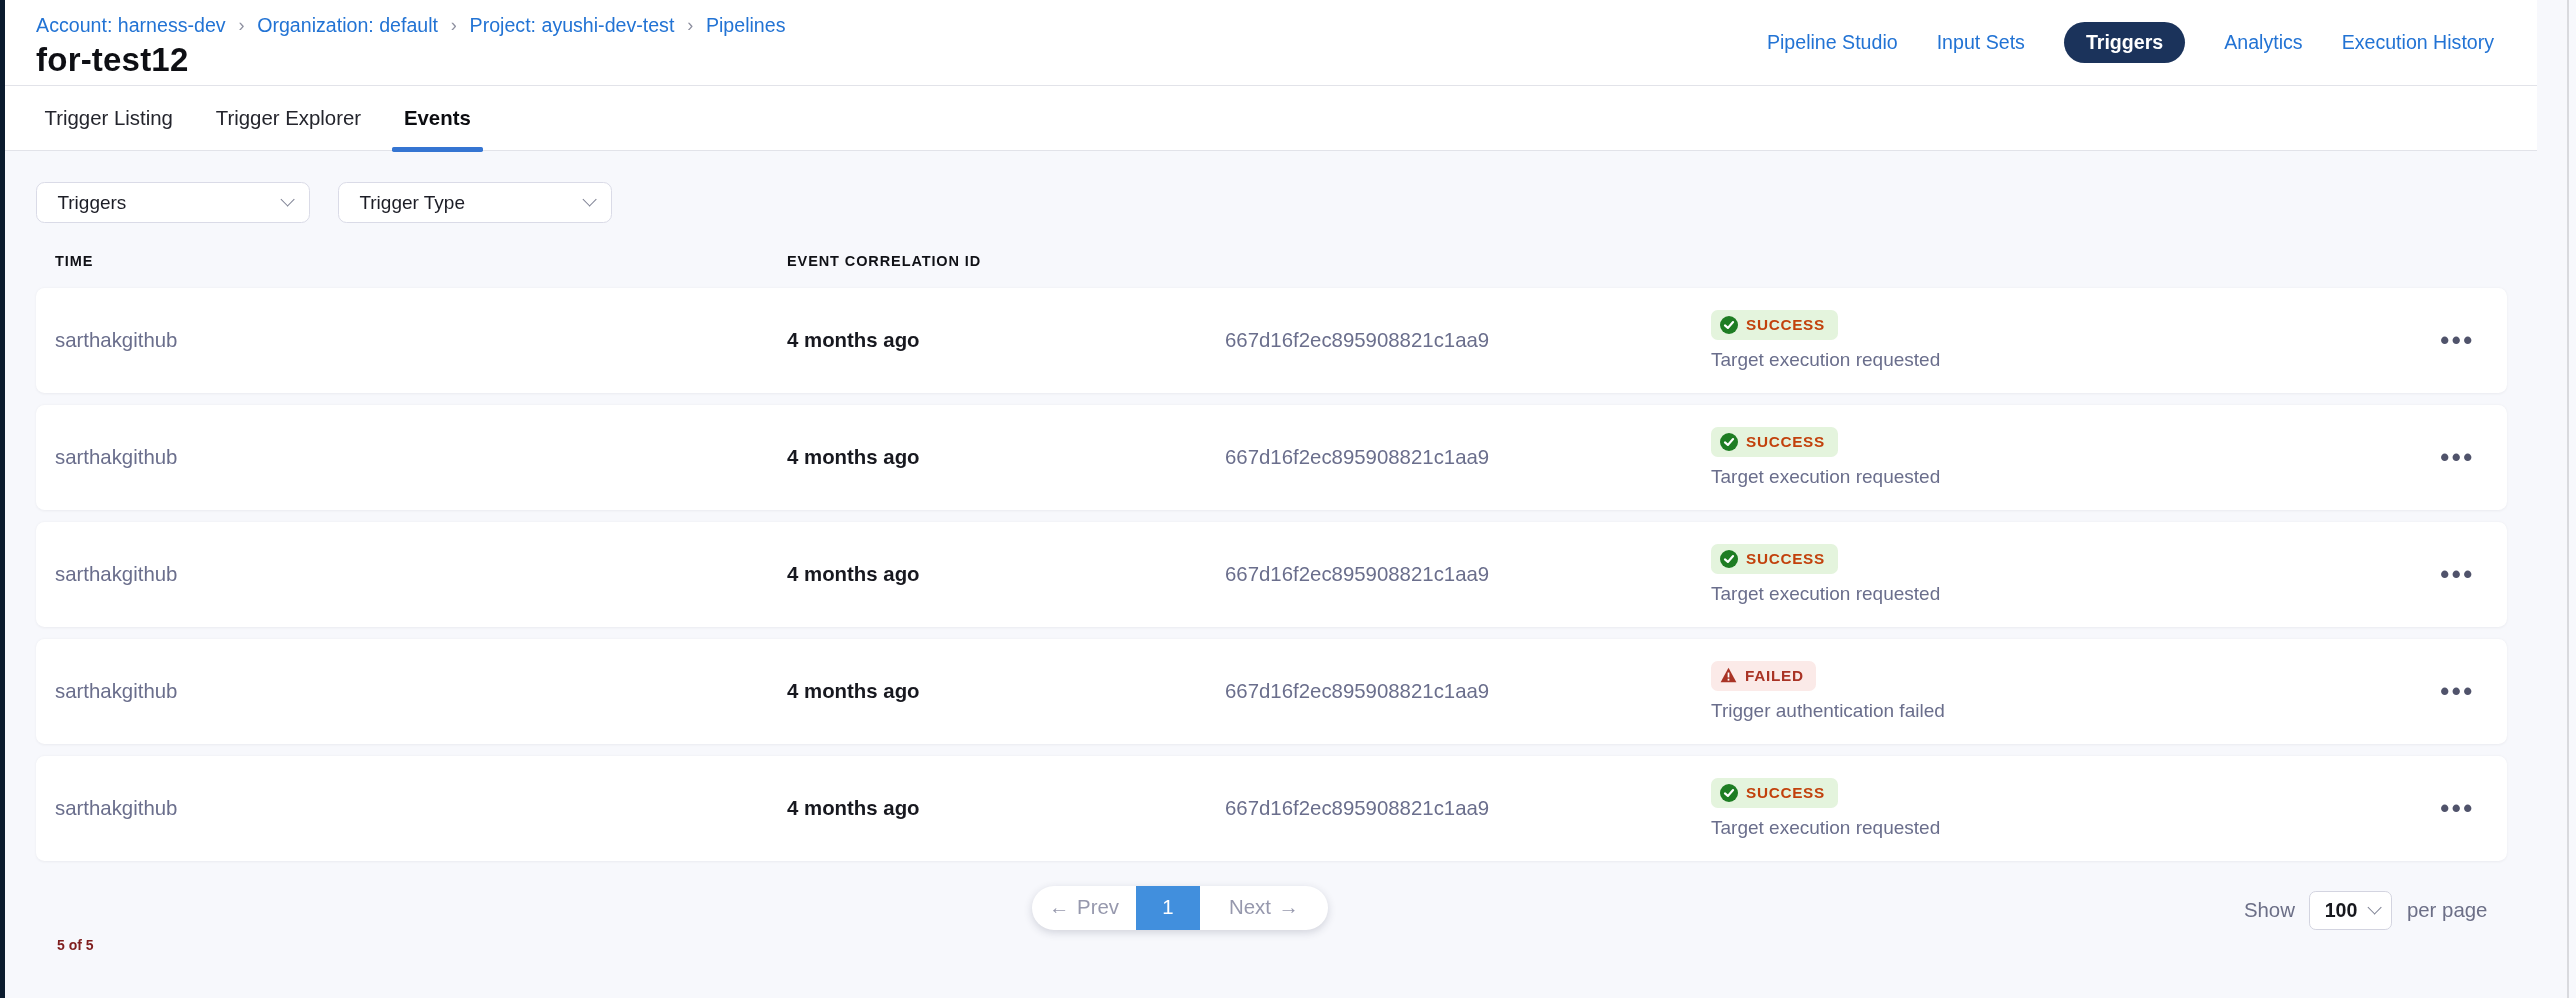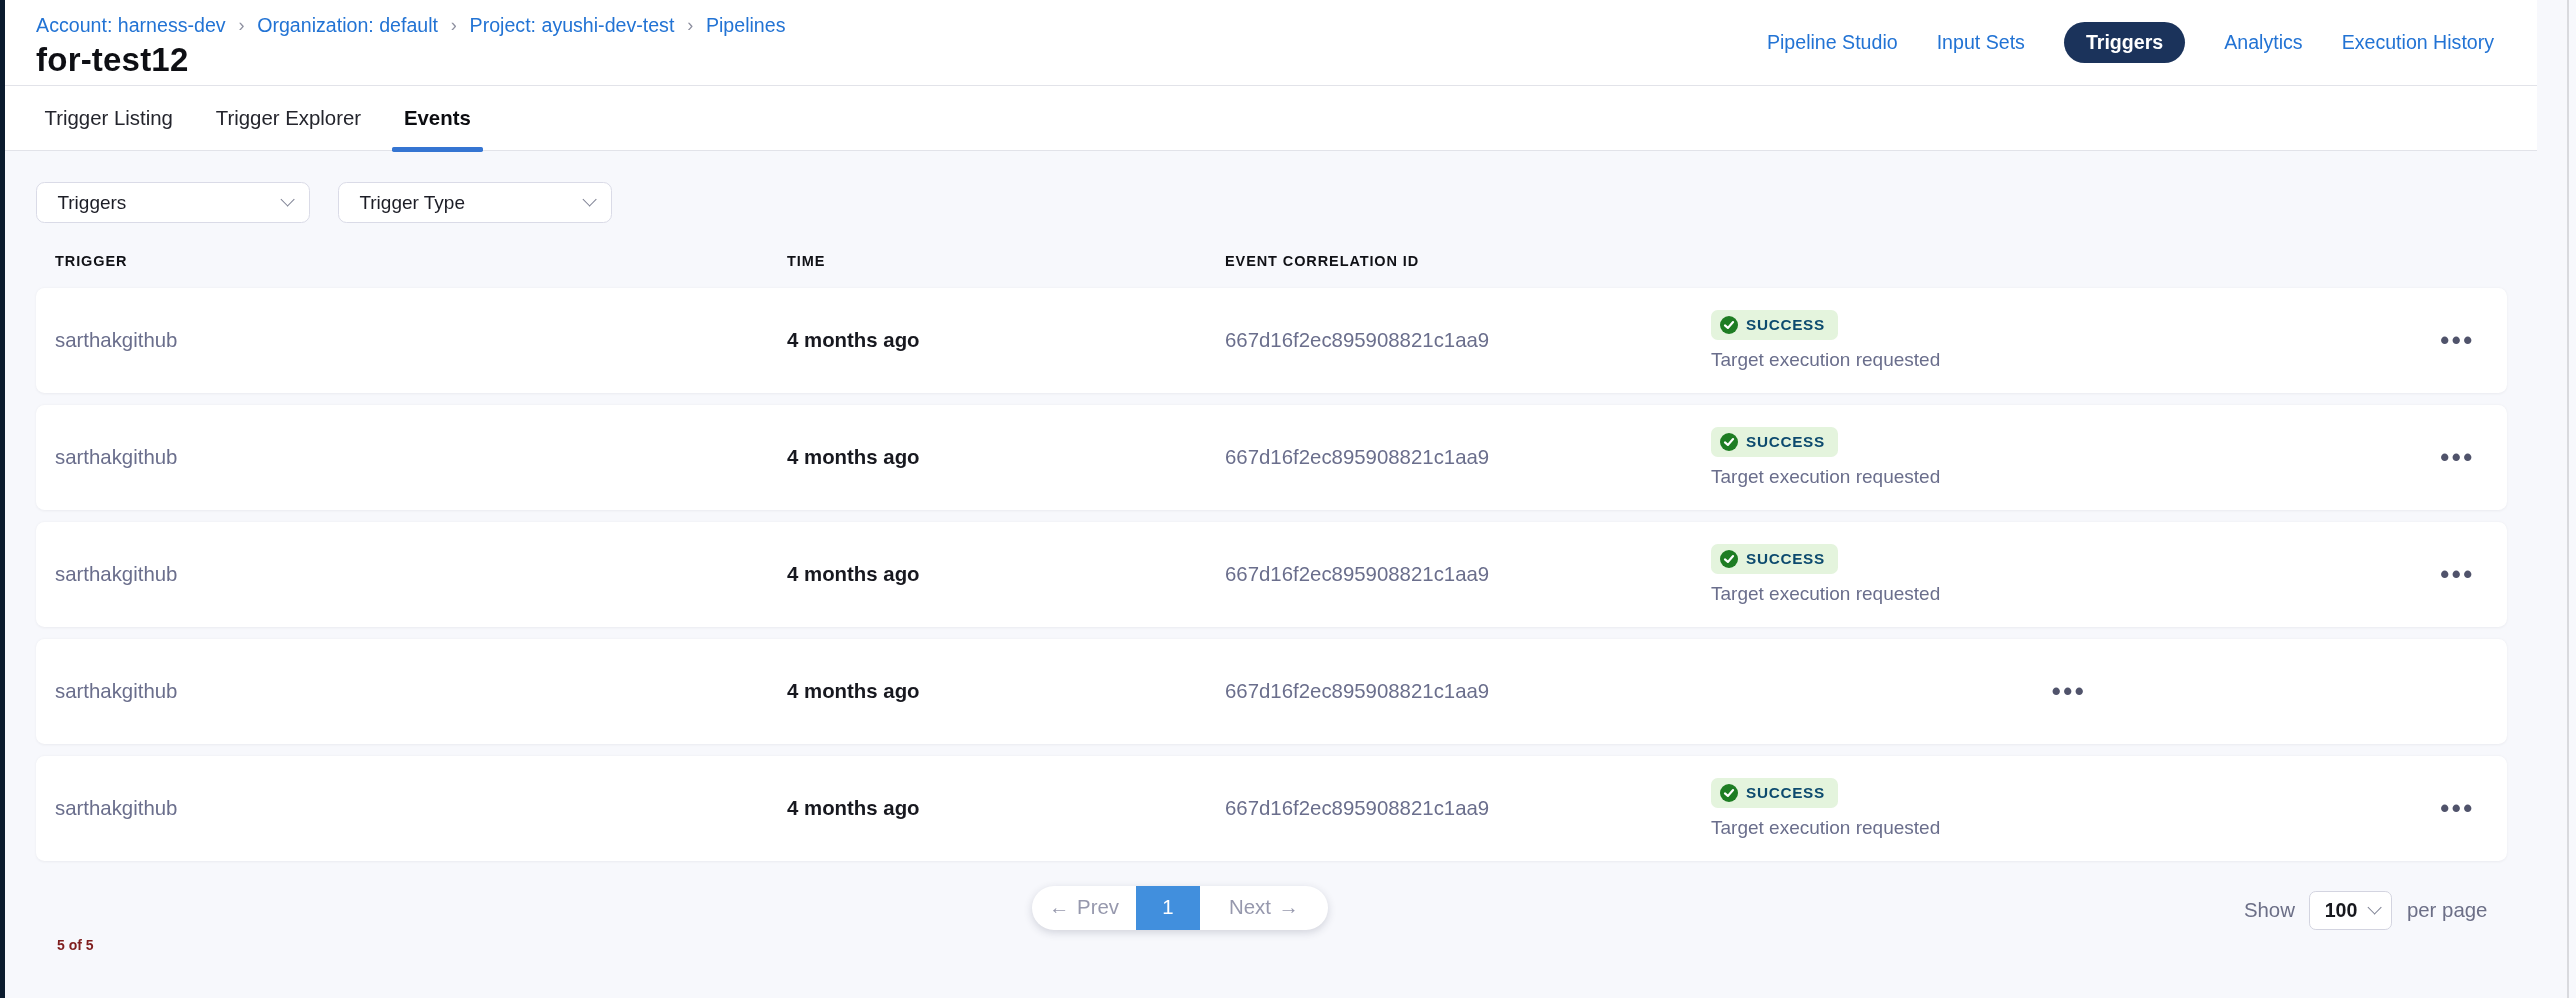--- a/index.html
+++ b/index.html
@@ -44,21 +44,21 @@
     align-items:center;font-size:14.5px;font-weight:700;letter-spacing:0.9px;color:#101116;}
   .rows{position:absolute;left:36px;top:288px;width:2471px;display:flex;flex-direction:column;gap:12px;}
   .row-card{background:#ffffff;border-radius:8.5px;height:105px;padding:0 19px;box-sizing:border-box;
     align-items:center;box-shadow:0 0.9px 2.6px rgba(35,36,58,.06);}
   .cell-trigger{font-size:20.4px;color:#6a6e8c;}
   .cell-time{font-size:20.4px;font-weight:700;color:#17181f;}
   .cell-id{font-size:20.4px;color:#6a6e8c;}
   .cell-status{display:flex;flex-direction:column;align-items:flex-start;gap:9.4px;}
   .badge{display:inline-flex;align-items:center;gap:7.7px;padding:6px 12.8px 6px 9.4px;border-radius:6.8px;
     font-size:15.3px;font-weight:700;letter-spacing:0.7px;}
-  .badge[data-status="success"]{background:#e4f4dd;color:#0c4a6e;}
+  .badge[data-status="success"]{background:#e4f4dd;color:#c2410c;}
   .badge[data-status="failed"]{background:#fbeae8;color:#a93325;}
   .status-detail{font-size:19px;color:#6a6e8c;}
   .cell-menu{display:flex;justify-content:center;}
   .dots{font-size:25.6px;font-weight:700;letter-spacing:2.6px;color:#50536b;cursor:pointer;line-height:20.4px;user-select:none;}
 
   
   .pagination{position:absolute;left:36px;top:884px;width:2471px;height:53px;}
   .page-summary{position:absolute;left:21px;top:15.3px;font-size:14px;font-weight:700;color:#7f1d1d;margin-top:38px;}
   .pager{position:absolute;left:996px;top:1.7px;width:296px;height:44px;background:#ffffff;border-radius:22px;
     box-shadow:0 2.6px 8.5px rgba(40,42,70,.18);display:flex;align-items:stretch;overflow:hidden;}
@@ -107,21 +107,20 @@
     <span>Triggers</span>
     <span class="chev" aria-label="chevron down"></span>
   </div>
   <div class="filter-select">
     <span>Trigger Type</span>
     <span class="chev" aria-label="chevron down"></span>
   </div>
 </div>
 
 <div class="table-head grid-cols">
-  <span>TRIGGER</span>
   <span>TIME</span>
   <span>EVENT CORRELATION ID</span>
   <span></span>
 </div>
 
 <div class="rows">
 
   <div class="row-card grid-cols">
     <span class="cell-trigger">sarthakgithub</span>
     <span class="cell-time">4 months ago</span>
@@ -179,20 +178,32 @@
     </span>
     <span class="cell-menu">
         <span class="dots">•••</span>
       </span>
   </div>
 
   <div class="row-card grid-cols">
     <span class="cell-trigger">sarthakgithub</span>
     <span class="cell-time">4 months ago</span>
     <span class="cell-id">667d16f2ec895908821c1aa9</span>
+    <span class="cell-status">
+      <span class="badge" data-status="failed">
+
+        <svg class="icon-warn" width="17" height="17" viewBox="0 0 16 16">
+            <path d="M8 0.8 L15.4 14.4 H0.6 Z" fill="#a93325"></path>
+            <rect x="7.2" y="5.2" width="1.6" height="4.6" fill="#ffffff"></rect>
+            <rect x="7.2" y="11" width="1.6" height="1.8" fill="#ffffff"></rect>
+          </svg>
+        <span>FAILED</span>
+      </span>
+      <span class="status-detail">Trigger authentication failed</span>
+    </span>
     <span class="cell-menu">
         <span class="dots">•••</span>
       </span>
   </div>
 
   <div class="row-card grid-cols">
     <span class="cell-trigger">sarthakgithub</span>
     <span class="cell-time">4 months ago</span>
     <span class="cell-id">667d16f2ec895908821c1aa9</span>
     <span class="cell-status">

